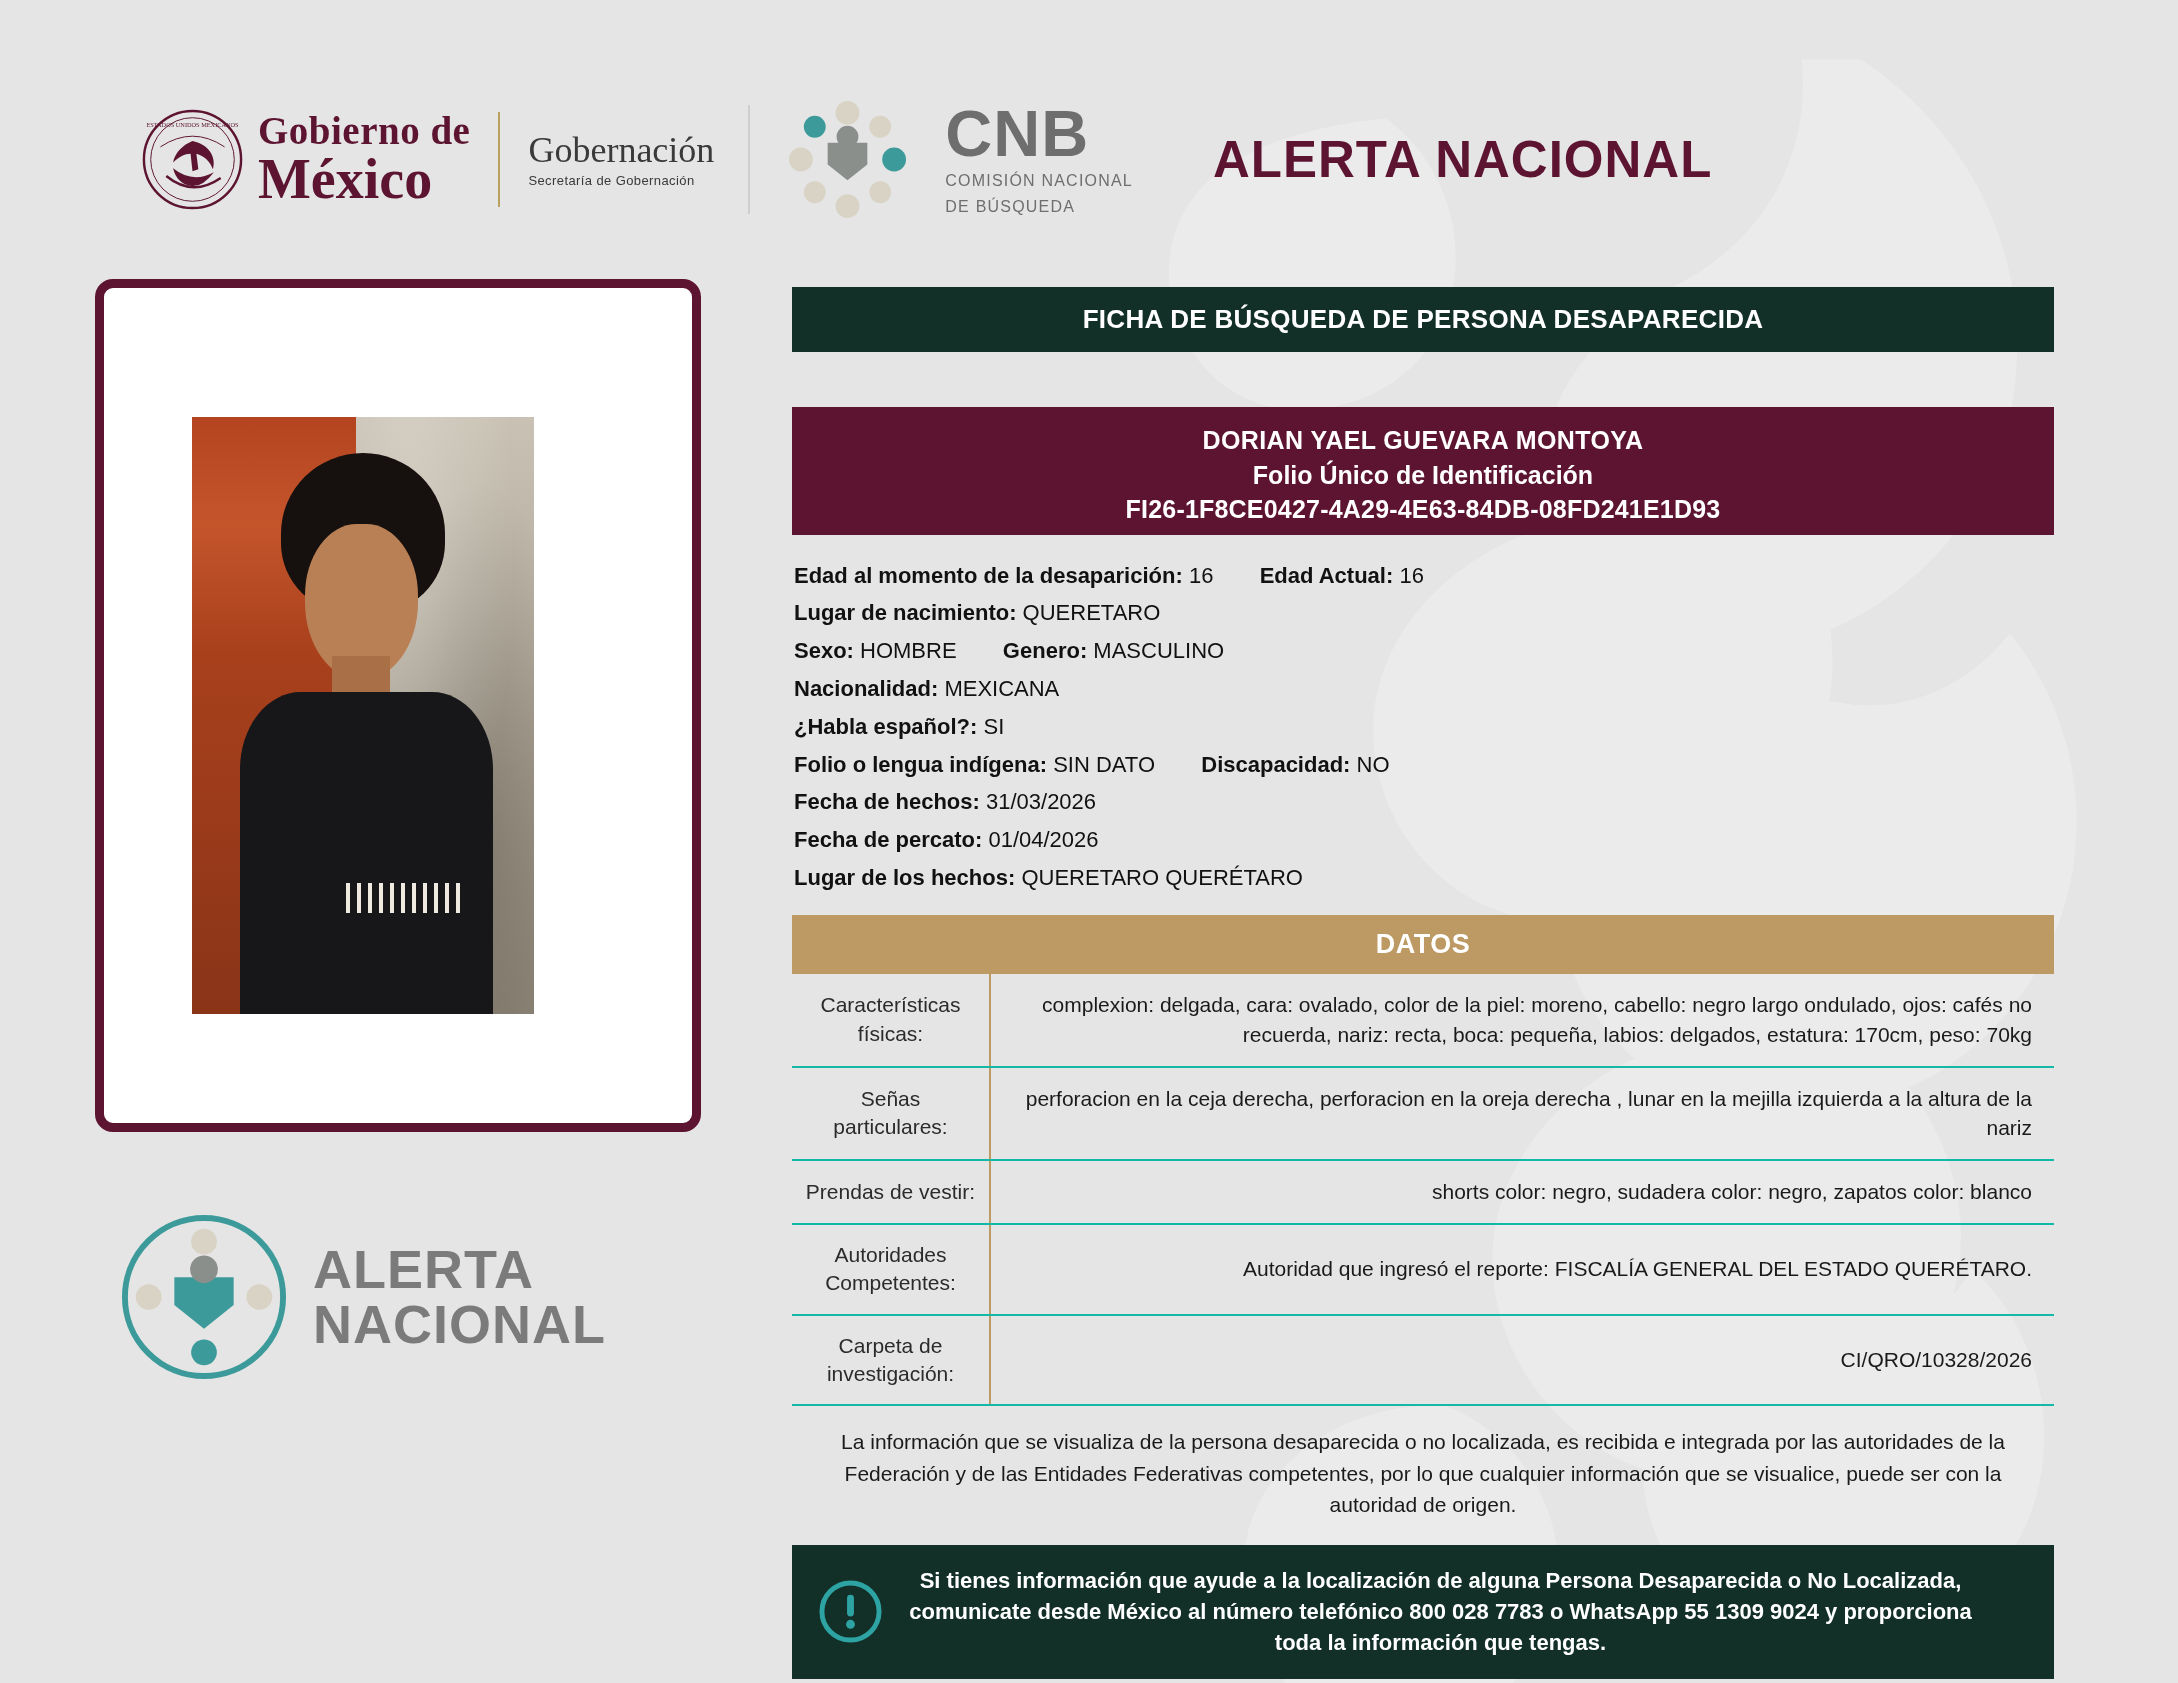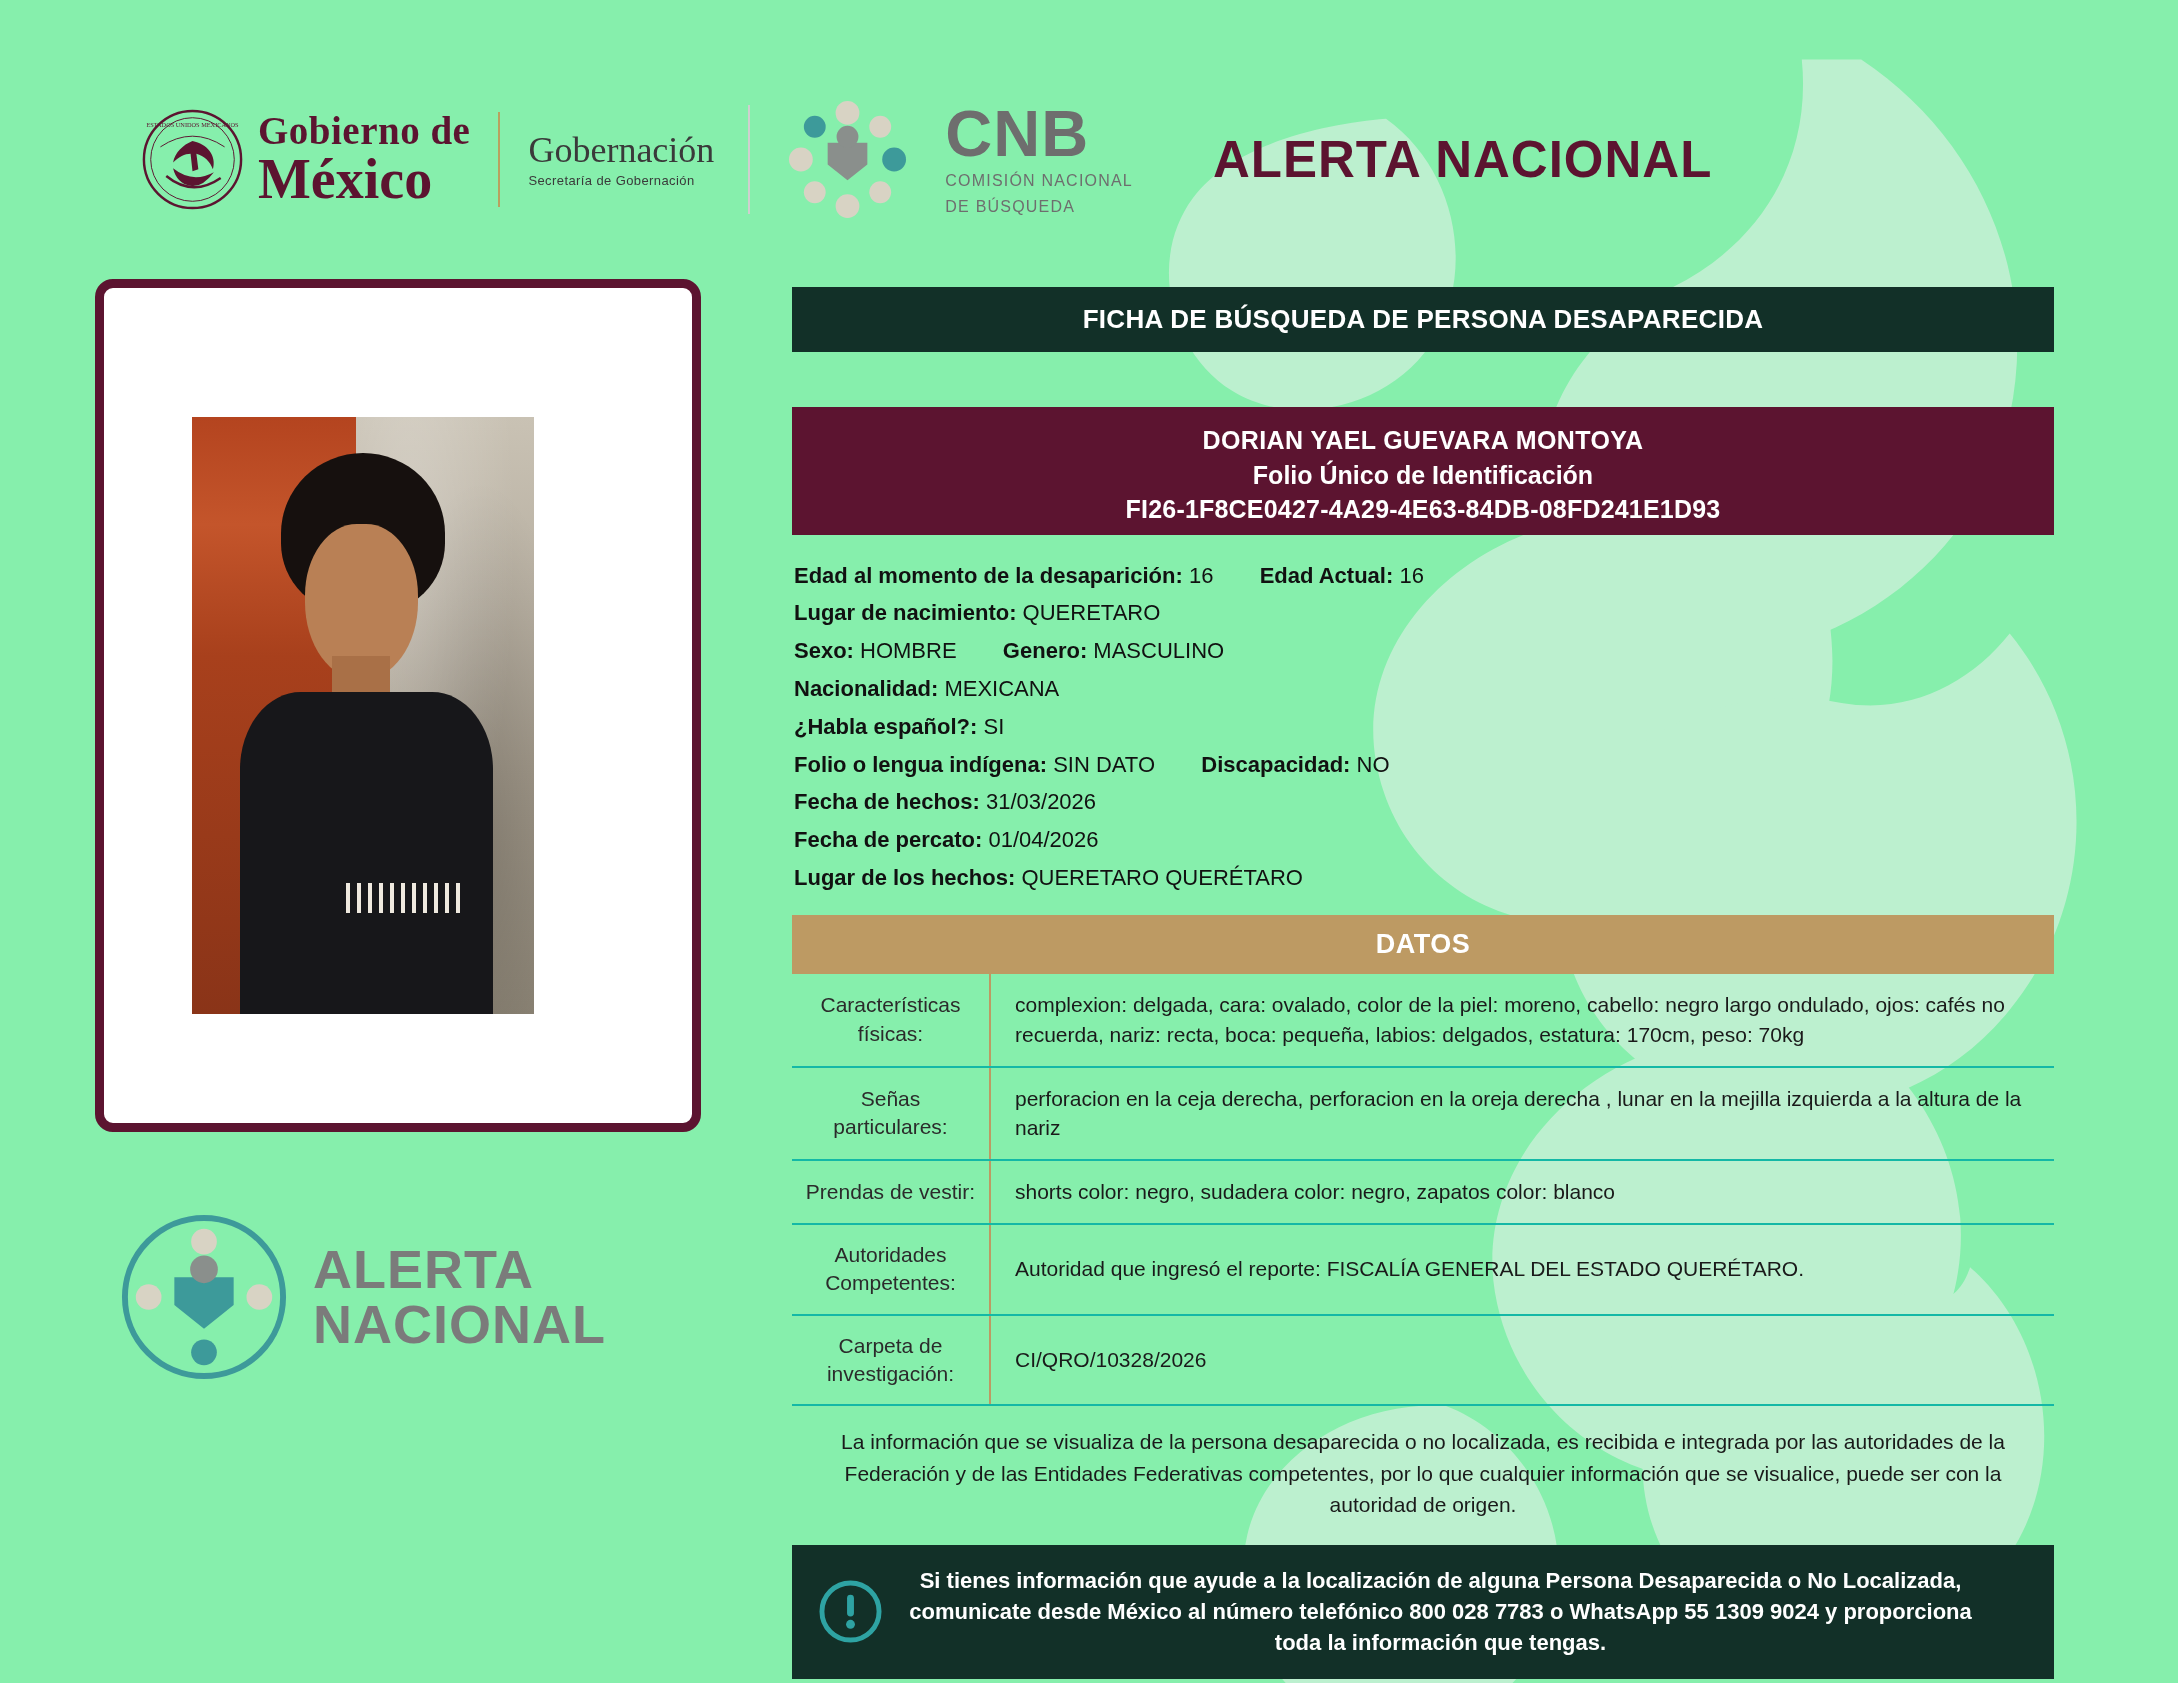--- a/index.html
+++ b/index.html
@@ -6,21 +6,21 @@
   html, body {
     margin: 0; padding: 0;
     width: 2178px; height: 1683px;
     background: #ffffff;
     font-family: "Liberation Sans", sans-serif;
     overflow: hidden;
   }
   .page {
     position: relative;
     width: 2178px; height: 1683px;
-    background: #86efac;
+    background: #e5e5e5;
     overflow: hidden;
   }
   
   .bg-watermark {
     position: absolute;
     top: 0; right: 0;
     width: 1485px; height: 1683px;
     opacity: 0.5;
     pointer-events: none;
   }
@@ -231,21 +231,21 @@
     vertical-align: middle;
   }
   table.datos td.k {
     width: 198px;
     text-align: center;
     border-right: 2px solid #bd9a63;
     color: #2b2b2b;
     line-height: 1.35;
   }
   table.datos td.v {
-    text-align: left;
+    text-align: right;
     line-height: 1.42;
     padding-left: 24px; padding-right: 22px;
   }
   .disclaimer {
     margin-top: 20px;
     text-align: center;
     font-size: 21px;
     color: #1a1a1a;
     line-height: 1.5;
     padding: 0 18px;

